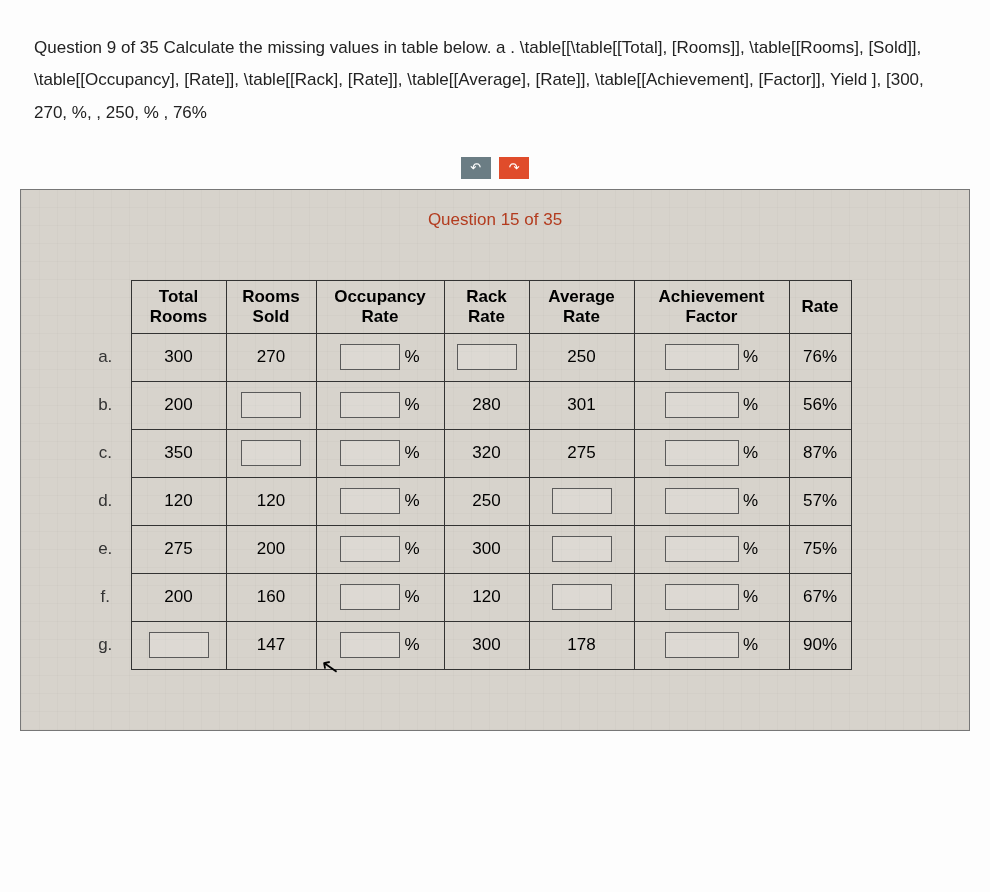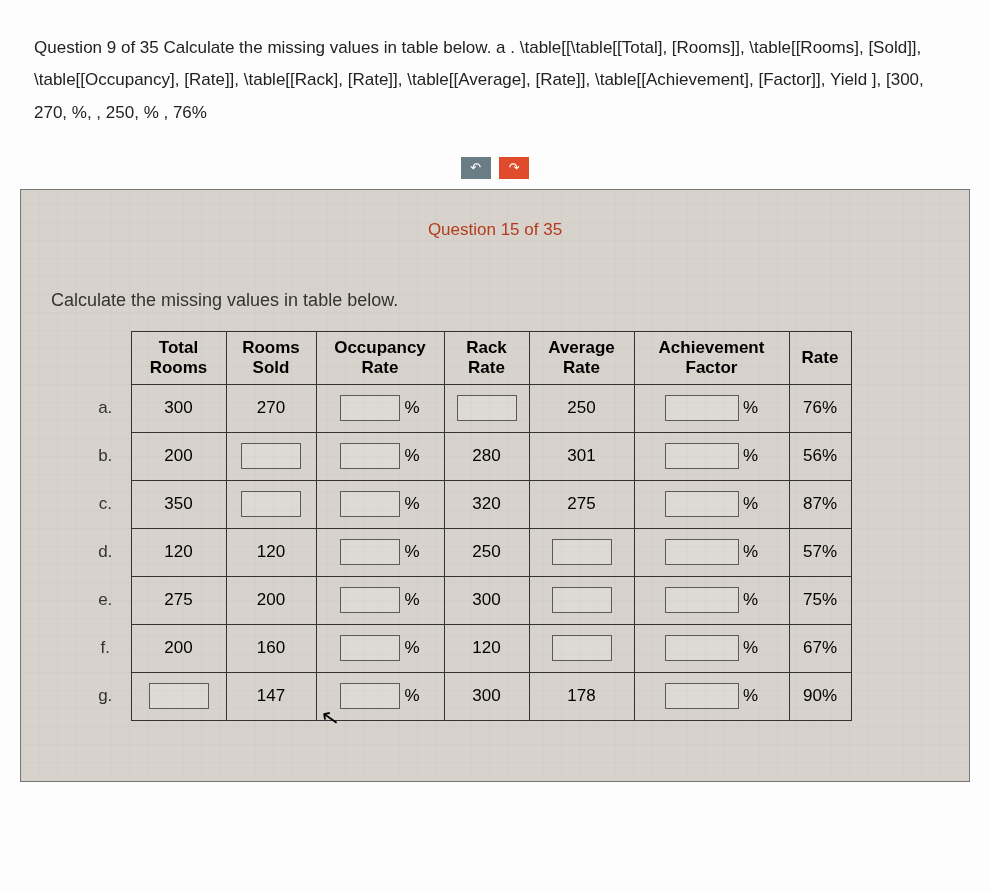--- a/index.html
+++ b/index.html
@@ -31,21 +31,21 @@
     margin: 0 2px;
     vertical-align: middle;
   }
   .ctrl-undo { background: #6b7d84; }
   .ctrl-redo { background: #e04c2b; }
   .work-card {
     margin: 0 20px 20px 20px;
     border: 1px solid #777;
     background: #d7d3cc;
     position: relative;
-    padding: 30px 30px 60px 30px;
+    padding: 20px 30px 60px 30px;
     background-image:
       repeating-linear-gradient(90deg, rgba(0,0,0,0.02) 0 1px, transparent 1px 18px),
       repeating-linear-gradient(0deg, rgba(0,0,0,0.02) 0 1px, transparent 1px 18px);
   }
   .q-label {
     text-align: center;
     color: #b33b1e;
     font-size: 17px;
     margin-bottom: 50px;
     font-weight: 500;
@@ -116,21 +116,20 @@
 
 <div class="top-box">Question 9 of 35 Calculate the missing values in table below. a .  \table[[\table[[Total], [Rooms]], \table[[Rooms], [Sold]], \table[[Occupancy], [Rate]], \table[[Rack], [Rate]], \table[[Average], [Rate]], \table[[Achievement], [Factor]], Yield ], [300, 270,  %, , 250,  % , 76%</div>
 
 <div class="ctrl-bar">
   <span class="ctrl-btn ctrl-undo">↶</span>
   <span class="ctrl-btn ctrl-redo">↷</span>
 </div>
 
 <div class="work-card">
   <div class="q-label">Question 15 of 35</div>
-  <div class="prompt">Calculate the missing values in table below.</div>
 
   <div class="tbl-wrap">
     <table class="data">
       <thead>
         <tr>
           <th class="rowlabel" style="border:none;background:transparent;"></th>
           <th class="col-total"><span>Total Rooms</span></th>
           <th class="col-sold"><span>Rooms Sold</span></th>
           <th class="col-occ"><span>Occupancy Rate</span></th>
           <th class="col-rack"><span>Rack Rate</span></th>

